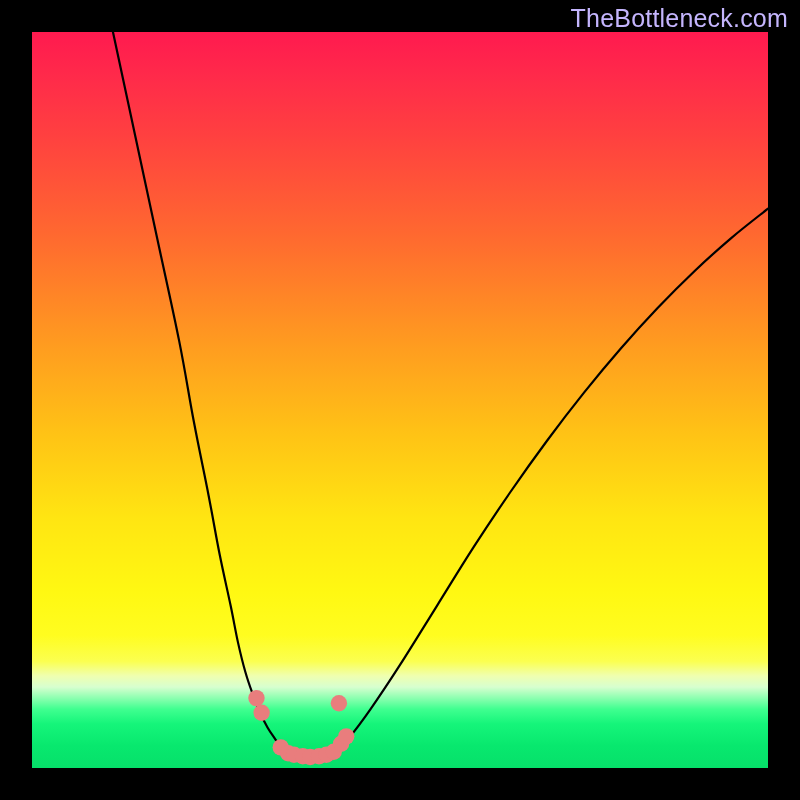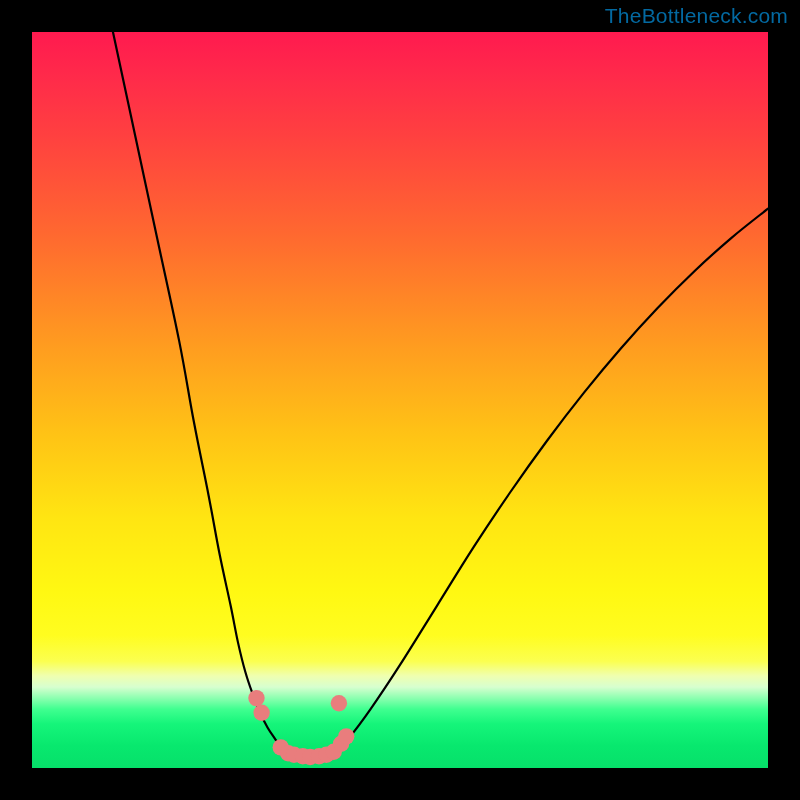--- a/index.html
+++ b/index.html
@@ -69,22 +69,22 @@
     stroke-linejoin: round;
   }
   .markers circle.marker {
     fill: #e97d7d;
     stroke: none;
   }
   .watermark {
     position: absolute;
     top: 4px;
     right: 12px;
-    color: #0369a1;
-    font-size: 21px;
+    color: #c4b5fd;
+    font-size: 25px;
     font-weight: 500;
     letter-spacing: 0.2px;
   }
 </style>
 </head>
 <body>
 
 <div class="frame">
 
   <div class="plot">

